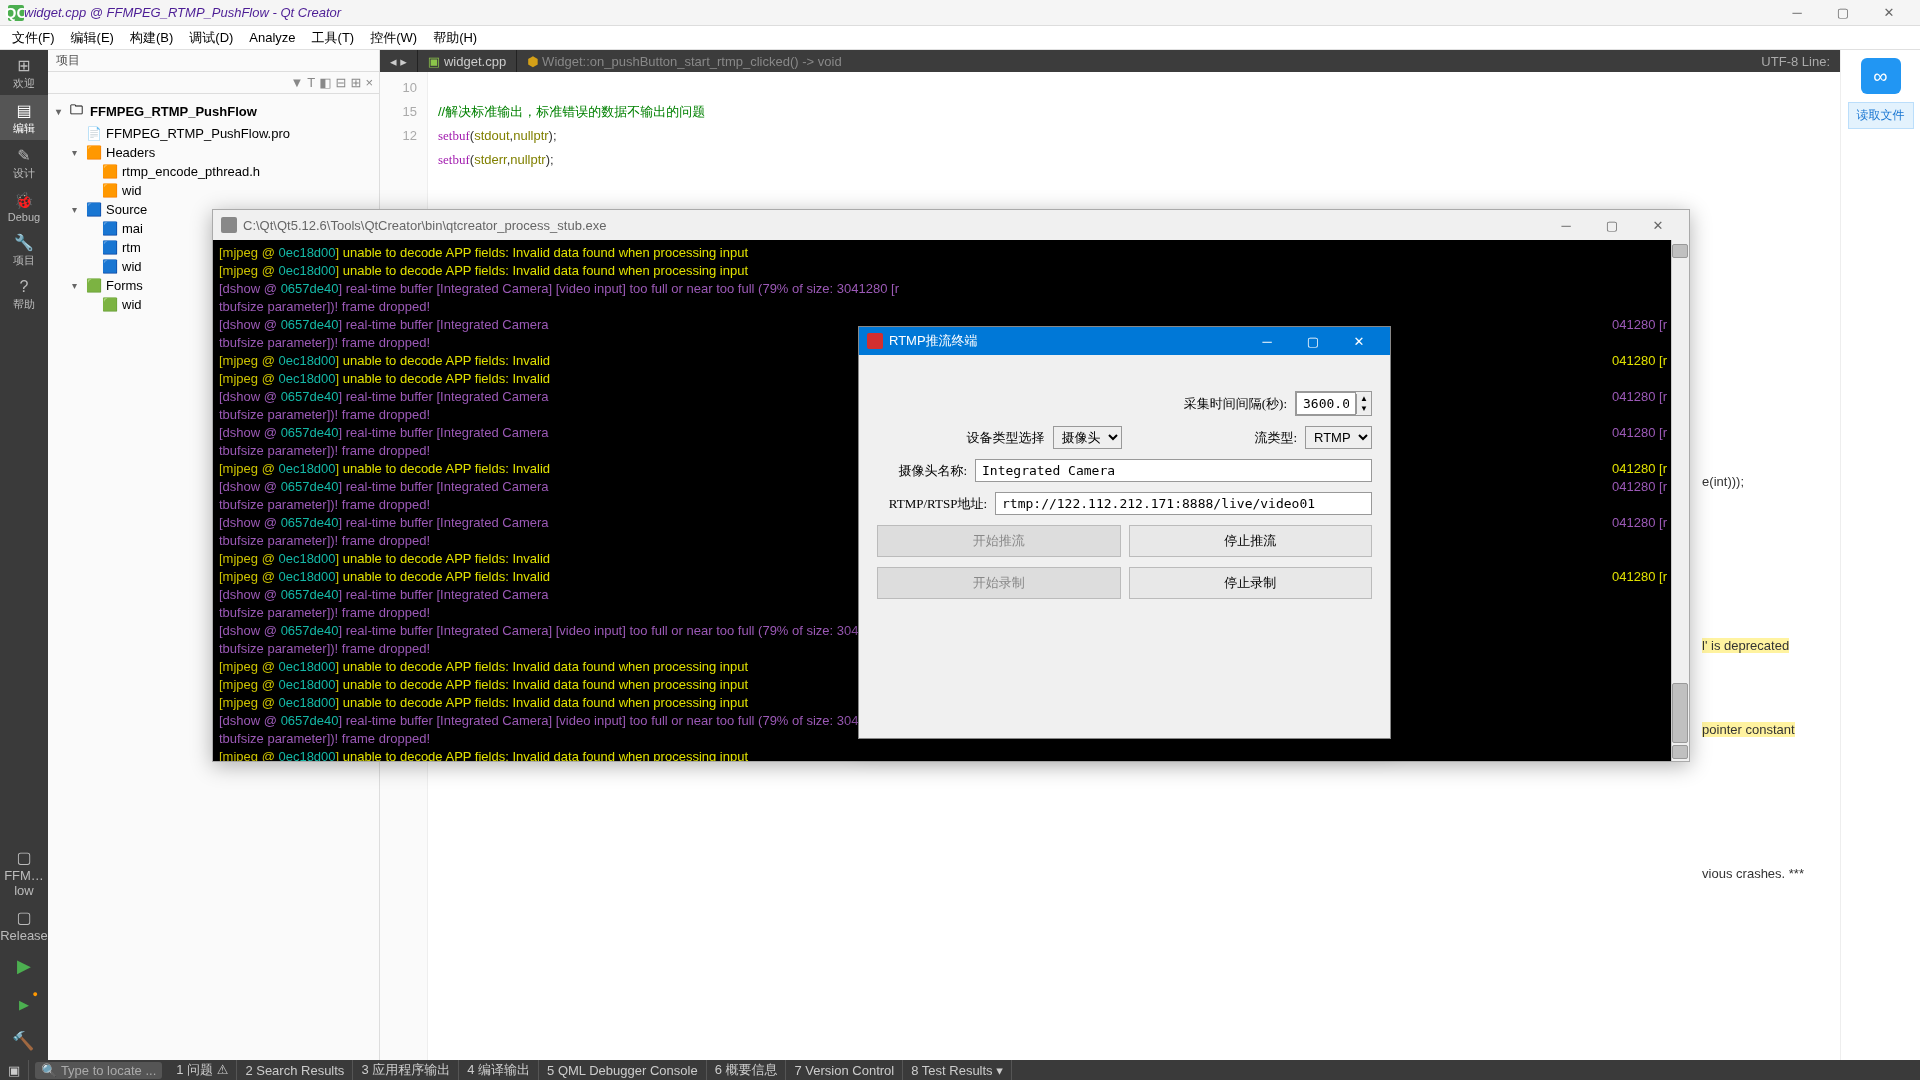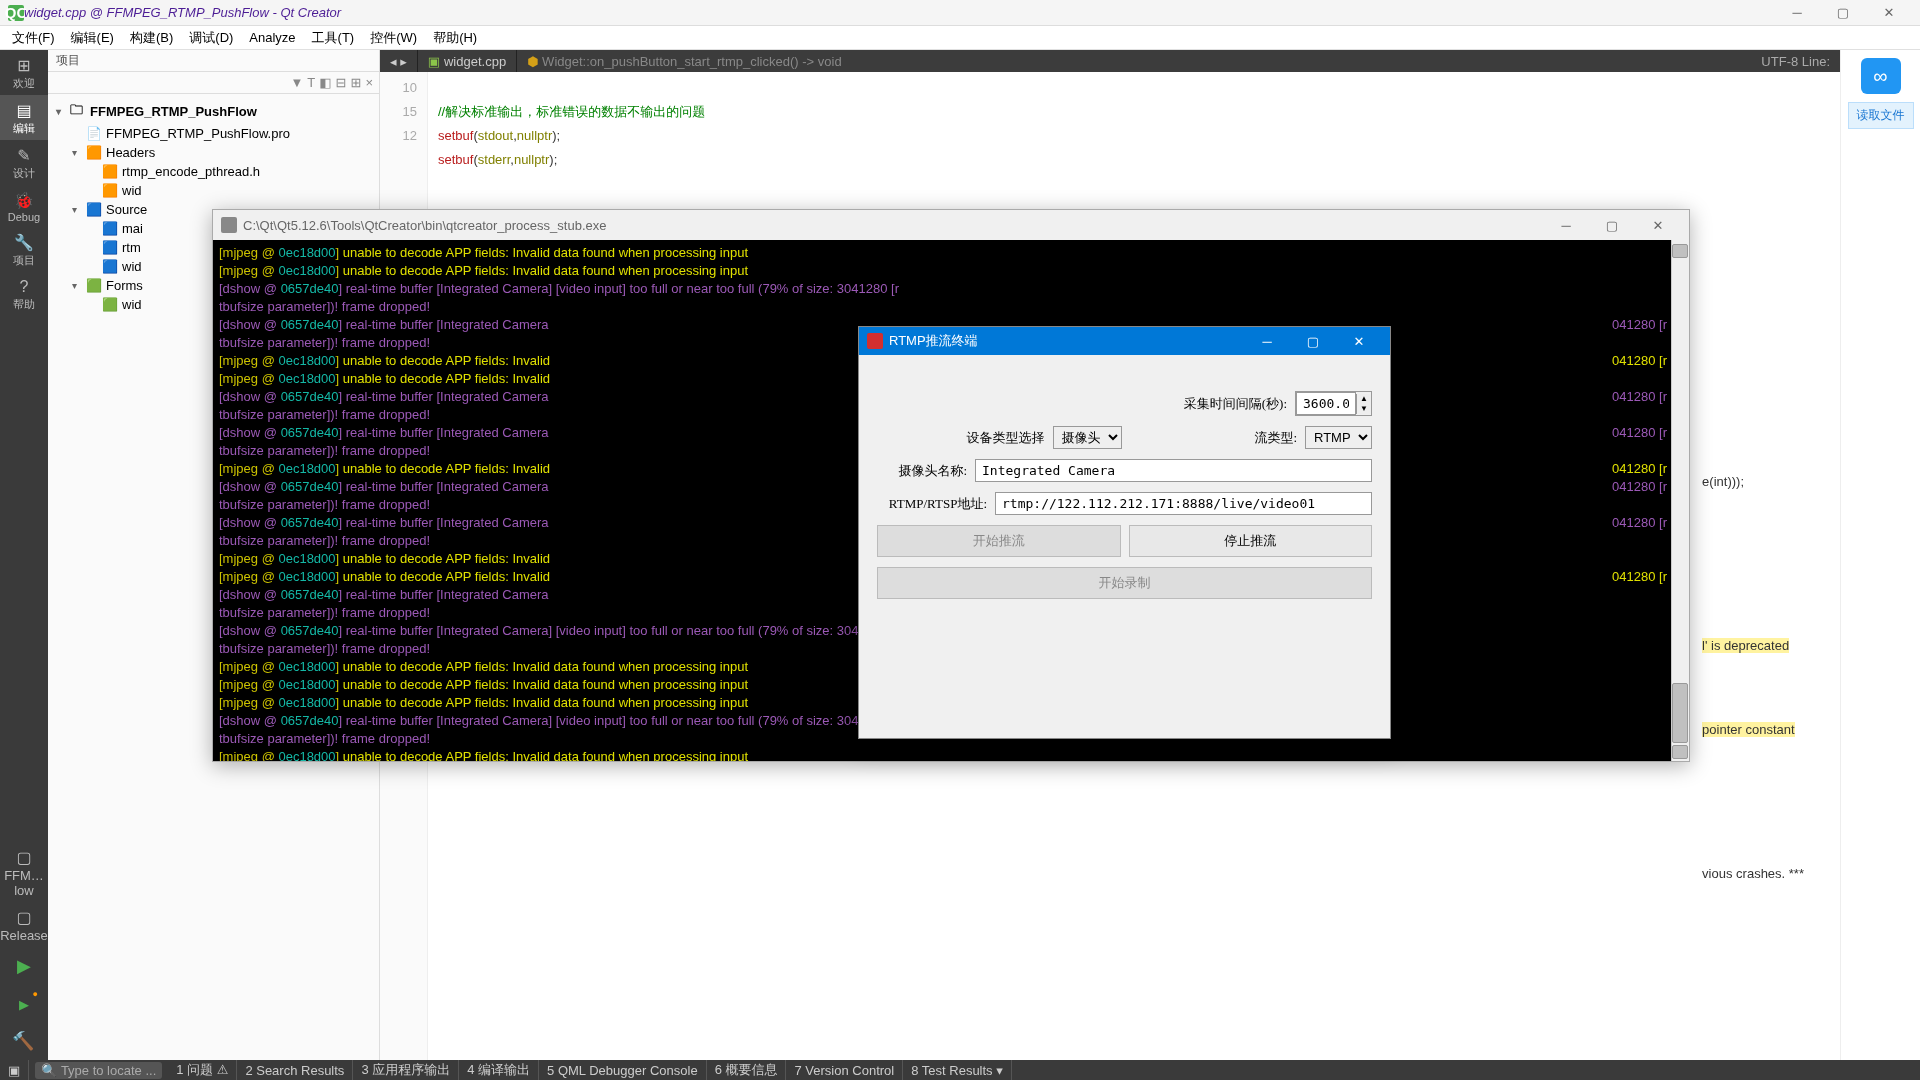--- a/index.html
+++ b/index.html
@@ -31,21 +31,21 @@
 .editor-tabbar{height:22px;background:#3c3c3c;display:flex;align-items:center;color:#ccc;font-size:12px;}
 .etab{padding:0 10px;height:22px;display:flex;align-items:center;gap:4px;border-right:1px solid #222;}
 .etab .etabicon{color:#8bc34a;}
 .breadcrumb{padding:0 10px;color:#888;}
 .encoding{margin-left:auto;padding:0 10px;color:#aaa;}
 .code-area{flex:1;display:flex;font-family:Consolas,monospace;font-size:15px;position:relative;}
 .gutter{width:48px;text-align:right;padding-right:10px;color:#aaa;background:#fafafa;border-right:1px solid #eee;padding-top:4px;line-height:24px;}
 .codelines{flex:1;padding:4px 10px;line-height:24px;white-space:pre;color:#333;}
 .kw{color:#808000;}
 .cmt{color:#008000;}
-.fn{color:#b91c1c;}
+.fn{color:#a21caf;font-family:Liberation Serif, serif;}
 .rightstrip{width:80px;background:#fff;display:flex;flex-direction:column;align-items:center;border-left:1px solid #eee;}
 .cloud{width:40px;height:36px;background:#2196f3;border-radius:6px;margin:8px 0;display:flex;align-items:center;justify-content:center;color:#fff;font-size:20px;}
 .readbtn{padding:4px 8px;background:#e3f2fd;color:#1976d2;border:1px solid #bbdefb;font-size:12px;}
 .statusbar{height:20px;background:#3a3a3a;color:#ccc;display:flex;align-items:center;font-size:12px;}
 .statusbar .sseg{padding:0 8px;border-right:1px solid #555;height:100%;display:flex;align-items:center;gap:4px;}
 .statusbar .search{background:#555;border-radius:3px;padding:1px 6px;color:#aaa;margin:0 6px;}
 
 
 .console{position:absolute;left:212px;top:209px;width:1478px;height:553px;background:#fff;border:1px solid #aaa;box-shadow:0 4px 20px rgba(0,0,0,.3);}
 .console-title{height:30px;background:#f0f0f0;display:flex;align-items:center;padding:0 8px;color:#666;}
@@ -292,15 +292,16 @@
     <div class="frow">
       <label style="width:110px">RTMP/RTSP地址:</label>
       <input type="text" value="rtmp://122.112.212.171:8888/live/video01" style="">
     </div>
     <div class="btnrow">
       <button class="disabled">开始推流</button>
       <button>停止推流</button>
     </div>
     <div class="btnrow">
       <button class="disabled">开始录制</button>
+      <button>停止录制</button>
     </div>
   </div>
 </div>
 
 </body></html>

